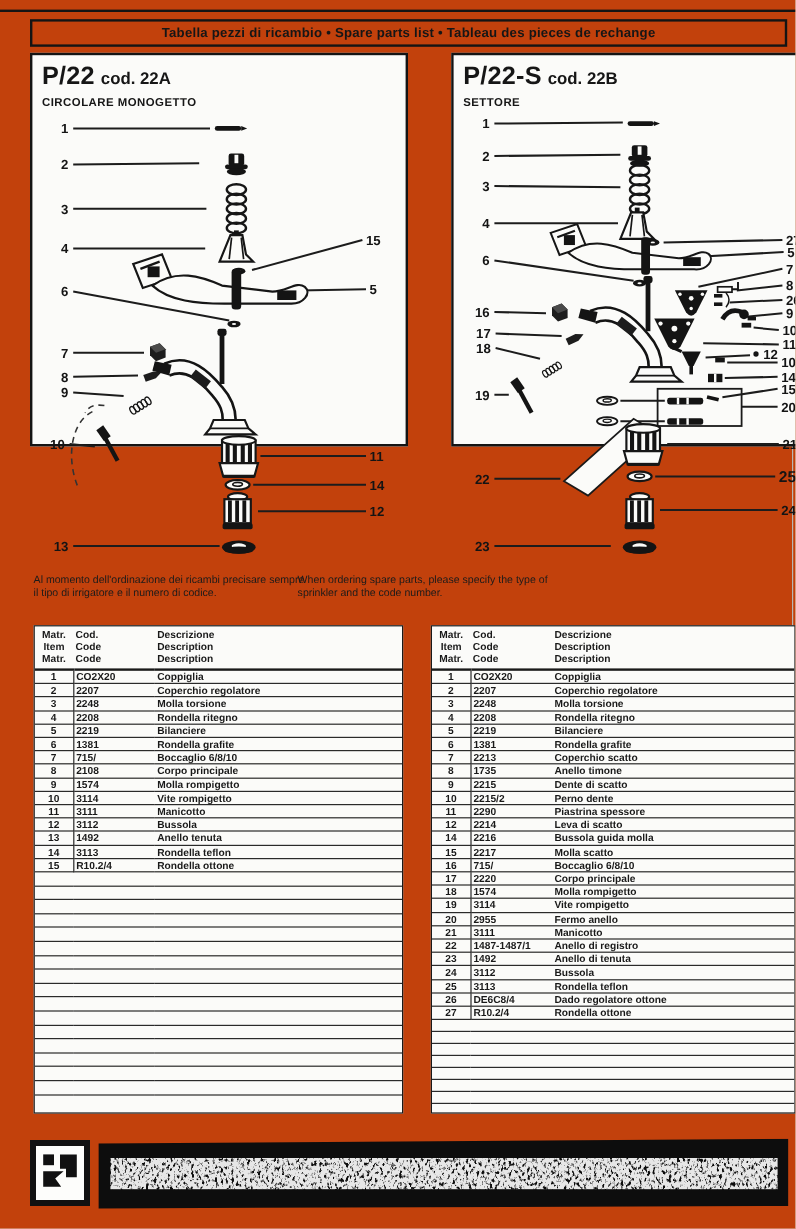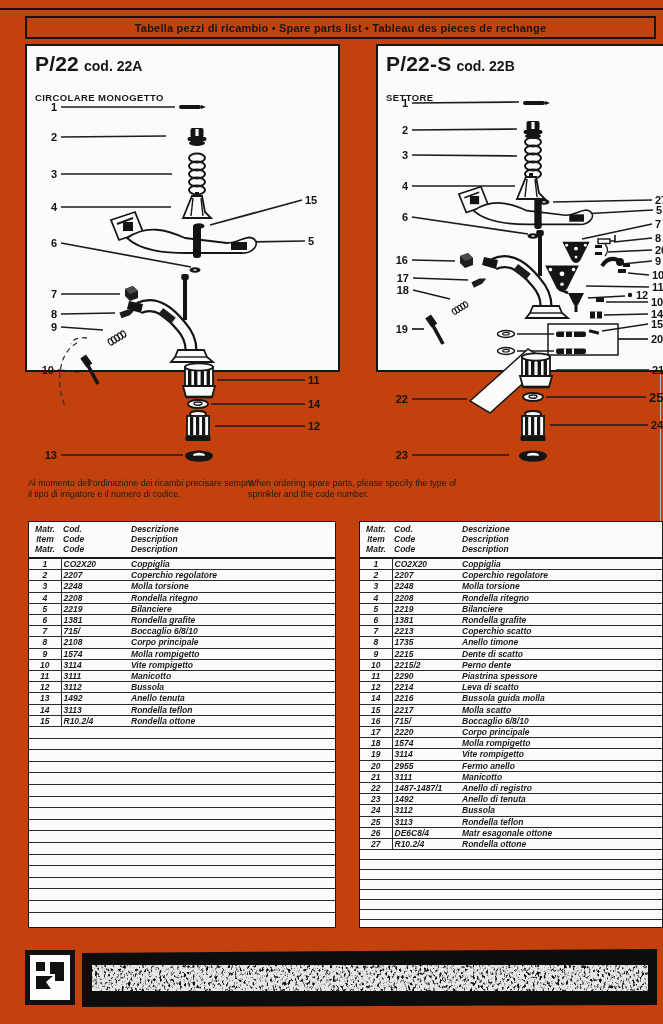--- a/index.html
+++ b/index.html
@@ -17,34 +17,34 @@
     border:2px solid #141414; display:flex; align-items:center; justify-content:center;
   }
   .header-box .title { font-size:11px; font-weight:bold; letter-spacing:.2px; }
 
   .panel { position:absolute; top:44px; height:328px; border:2px solid #141414; background:#fbfbf9; }
   .panel.left  { left:25px;  width:315px; }
   .panel.right { left:376px; width:301px; border-right-width:1px; }
   .panel .ptitle { position:absolute; left:8px; top:6px; z-index:2; }
   .panel .model { font-size:21px; font-weight:bold; letter-spacing:.2px; }
   .panel .mcode { font-size:14px; font-weight:bold; margin-left:5px; }
-  .panel .subtitle { font-size:9.5px; font-weight:bold; letter-spacing:.4px; margin-top:16px; }
+  .panel .subtitle { font-size:9.5px; font-weight:bold; letter-spacing:.4px; margin-top:4px; }
   .panel svg.diagram { position:absolute; left:0; top:0; }
 
   svg text.co { font-family:"Liberation Sans",sans-serif; font-weight:bold; font-size:11px; fill:#141414; }
   svg text.co.big { font-size:13px; }
   svg .ld { stroke:#1c1c1c; stroke-width:1.7; }
   svg .ol { fill:#fbfbf9; stroke:#161616; stroke-width:1.8; }
 
   .notes { position:absolute; top:478px; font-size:8.8px; line-height:11px; color:#1b1b1b; }
   .notes.it { left:28px;  width:228px; }
   .notes.en { left:248px; width:212px; }
   .notes.fr { left:470px; width:188px; }
 
-  .ptable { position:absolute; top:521px; height:407px; border:1.6px solid #1a1a1a; background:#fbfbf9; overflow:hidden;font-style:italic; }
+  .ptable { position:absolute; top:521px; height:407px; border:1.6px solid #1a1a1a; background:#fbfbf9; overflow:hidden; }
   .ptable.tleft  { left:28px;  width:308px; }
   .ptable.tright { left:359px; width:304px; }
   .ptable table { width:100%; border-collapse:collapse; table-layout:fixed; }
   .ptable th, .ptable td { font-size:8.5px; font-weight:bold; color:#191919; text-align:left; vertical-align:top; }
   .ptable col.c-item { width:32px; } .ptable col.c-code { width:68px; }
   .ptable thead th { padding:2px 2px 3px; border-bottom:2px solid #1a1a1a; }
   .ptable thead th div { line-height:10px; }
   .ptable th.h-item { text-align:center; }
   .ptable tbody td { line-height:10.2px; padding:0 2px; border-bottom:1px solid #2a2a2a; }
   .ptable tbody td.item { text-align:center; border-right:1px solid #2a2a2a; }
@@ -730,21 +730,21 @@
 
           <tr>
             <td class="item">25</td>
             <td>3113</td>
             <td>Rondella teflon</td>
           </tr>
 
           <tr>
             <td class="item">26</td>
             <td>DE6C8/4</td>
-            <td>Matr esagonale ottone</td>
+            <td>Dado regolatore ottone</td>
           </tr>
 
           <tr>
             <td class="item">27</td>
             <td>R10.2/4</td>
             <td>Rondella ottone</td>
           </tr>
 
       <tr class="empty">
             <td colspan="3"></td>

